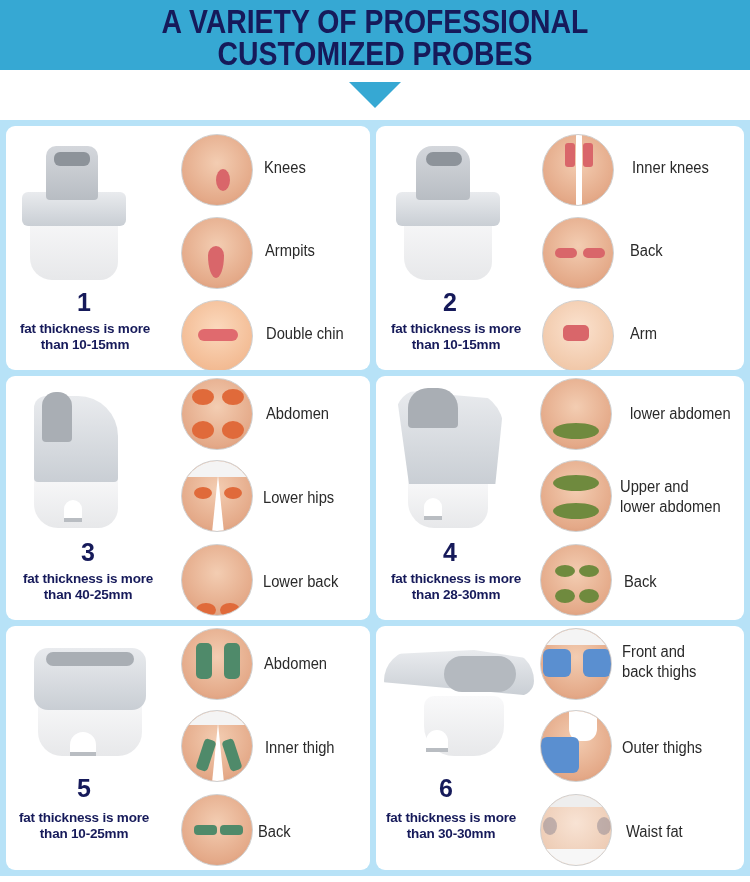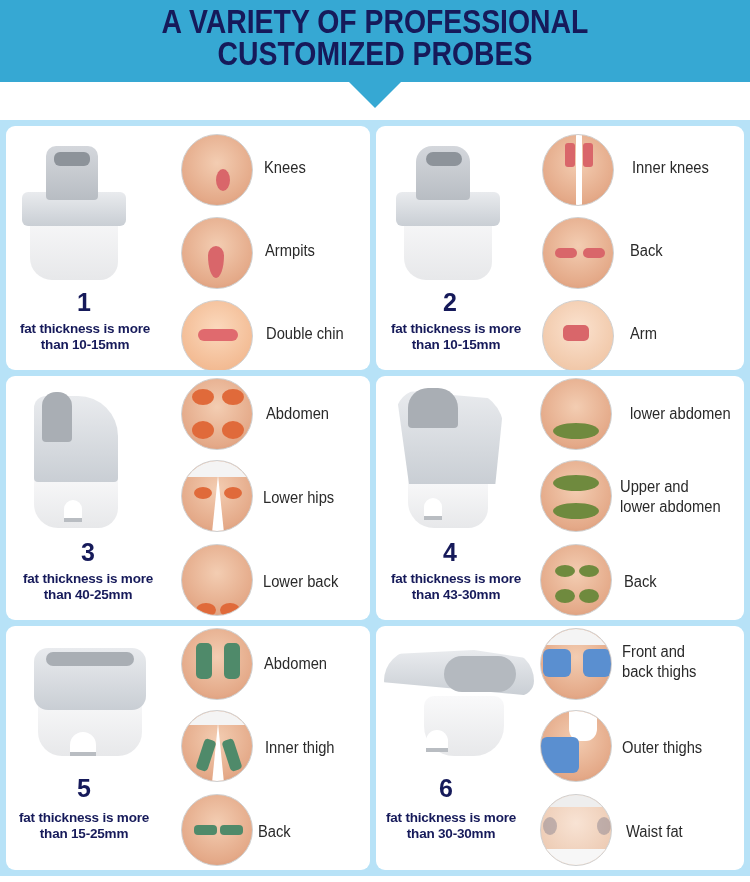--- a/index.html
+++ b/index.html
@@ -1,21 +1,21 @@
 <!DOCTYPE html>
 <html><head>
 <meta charset="utf-8">
 <style>
   html, body { margin: 0; padding: 0; }
   body {
     width: 750px; height: 882px; background: #ffffff; position: relative; overflow: hidden;
     font-family: "Liberation Sans", sans-serif;
   }
   .banner {
-    position: absolute; left: 0; top: 0; width: 750px; height: 82px; background: #36a8d3;
+    position: absolute; left: 0; top: 0; width: 750px; height: 70px; background: #36a8d3;
   }
   .banner-arrow {
     position: absolute; left: 349px; top: 82px; width: 0; height: 0;
     border-left: 26px solid transparent; border-right: 26px solid transparent;
     border-top: 26px solid #36a8d3;
   }
   .banner-title {
     position: absolute; left: 0; top: 6px; width: 750px; text-align: center;
     color: #161a5a; font-weight: bold; font-size: 33px; line-height: 32px; letter-spacing: 0px;
     transform: scaleX(0.86); transform-origin: center;
@@ -166,21 +166,21 @@
   <div class="panel" style="left:376px; top:256px; width:368px; height:244px;">
     <div class="probe" style="left:16px; top:6px; width:120px; height:150px;">
       <div class="body" style="left:16px; top:96px; width:80px; height:50px; border-radius:4px 4px 20px 26px;"></div>
       <div class="top" style="left:4px; top:8px; width:108px; height:94px; border-radius:24px 40px 8px 8px; clip-path:polygon(0 0, 100% 10%, 92% 100%, 12% 100%);"></div>
       <div style="position:absolute; left:16px; top:6px; width:50px; height:40px; background:#a9aeb4; border-radius:20px 20px 4px 4px;"></div>
       <div style="position:absolute; left:32px; top:116px; width:18px; height:22px; background:#ffffff; border-radius:9px 9px 0 0; box-shadow:inset 0 -4px 0 #b9bdc2;"></div>
     </div>
     <div class="probe-num" style="left:24px; top:162px; width:100px;">4</div>
     <div class="probe-desc" style="left:0px; top:195px; width:160px;">
       <div>fat thickness is more</div>
-      <div>than 43-30mm</div>
+      <div>than 28-30mm</div>
     </div>
 
     <div class="area-circle" style="left:164px; top:2px;">
       <div class="patch" style="left:12px; top:44px; width:46px; height:16px; background:#6f8a3e; border-radius:50%;"></div>
     </div>
     <div class="area-label" style="left:254px; top:28px;">lower abdomen</div>
 
     <div class="area-circle" style="left:164px; top:84px;">
       <div class="patch" style="left:12px; top:14px; width:46px; height:16px; background:#6f8a3e; border-radius:50%;"></div>
       <div class="patch" style="left:12px; top:42px; width:46px; height:16px; background:#6f8a3e; border-radius:50%;"></div>
@@ -202,21 +202,21 @@
   <div class="panel" style="left:6px; top:506px; width:364px; height:244px;">
     <div class="probe" style="left:24px; top:8px; width:120px; height:130px;">
       <div class="body" style="left:8px; top:62px; width:104px; height:60px; border-radius:4px 4px 24px 24px;"></div>
       <div class="top" style="left:4px; top:14px; width:112px; height:62px; border-radius:14px;"></div>
       <div style="position:absolute; left:16px; top:18px; width:88px; height:14px; background:#a9aeb4; border-radius:7px;"></div>
       <div style="position:absolute; left:40px; top:98px; width:26px; height:24px; background:#ffffff; border-radius:13px 13px 0 0; box-shadow:inset 0 -4px 0 #b9bdc2;"></div>
     </div>
     <div class="probe-num" style="left:28px; top:148px; width:100px;">5</div>
     <div class="probe-desc" style="left:0px; top:184px; width:156px;">
       <div>fat thickness is more</div>
-      <div>than 15-25mm</div>
+      <div>than 10-25mm</div>
     </div>
 
     <div class="area-circle" style="left:175px; top:2px;">
       <div class="patch" style="left:14px; top:14px; width:16px; height:36px; background:#4f8a6a; border-radius:5px;"></div>
       <div class="patch" style="left:42px; top:14px; width:16px; height:36px; background:#4f8a6a; border-radius:5px;"></div>
     </div>
     <div class="area-label" style="left:258px; top:28px;">Abdomen</div>
 
     <div class="area-circle" style="left:175px; top:84px;">
       <div style="position:absolute; left:0; top:0; width:72px; height:14px; background:#f4f4f4;"></div>

